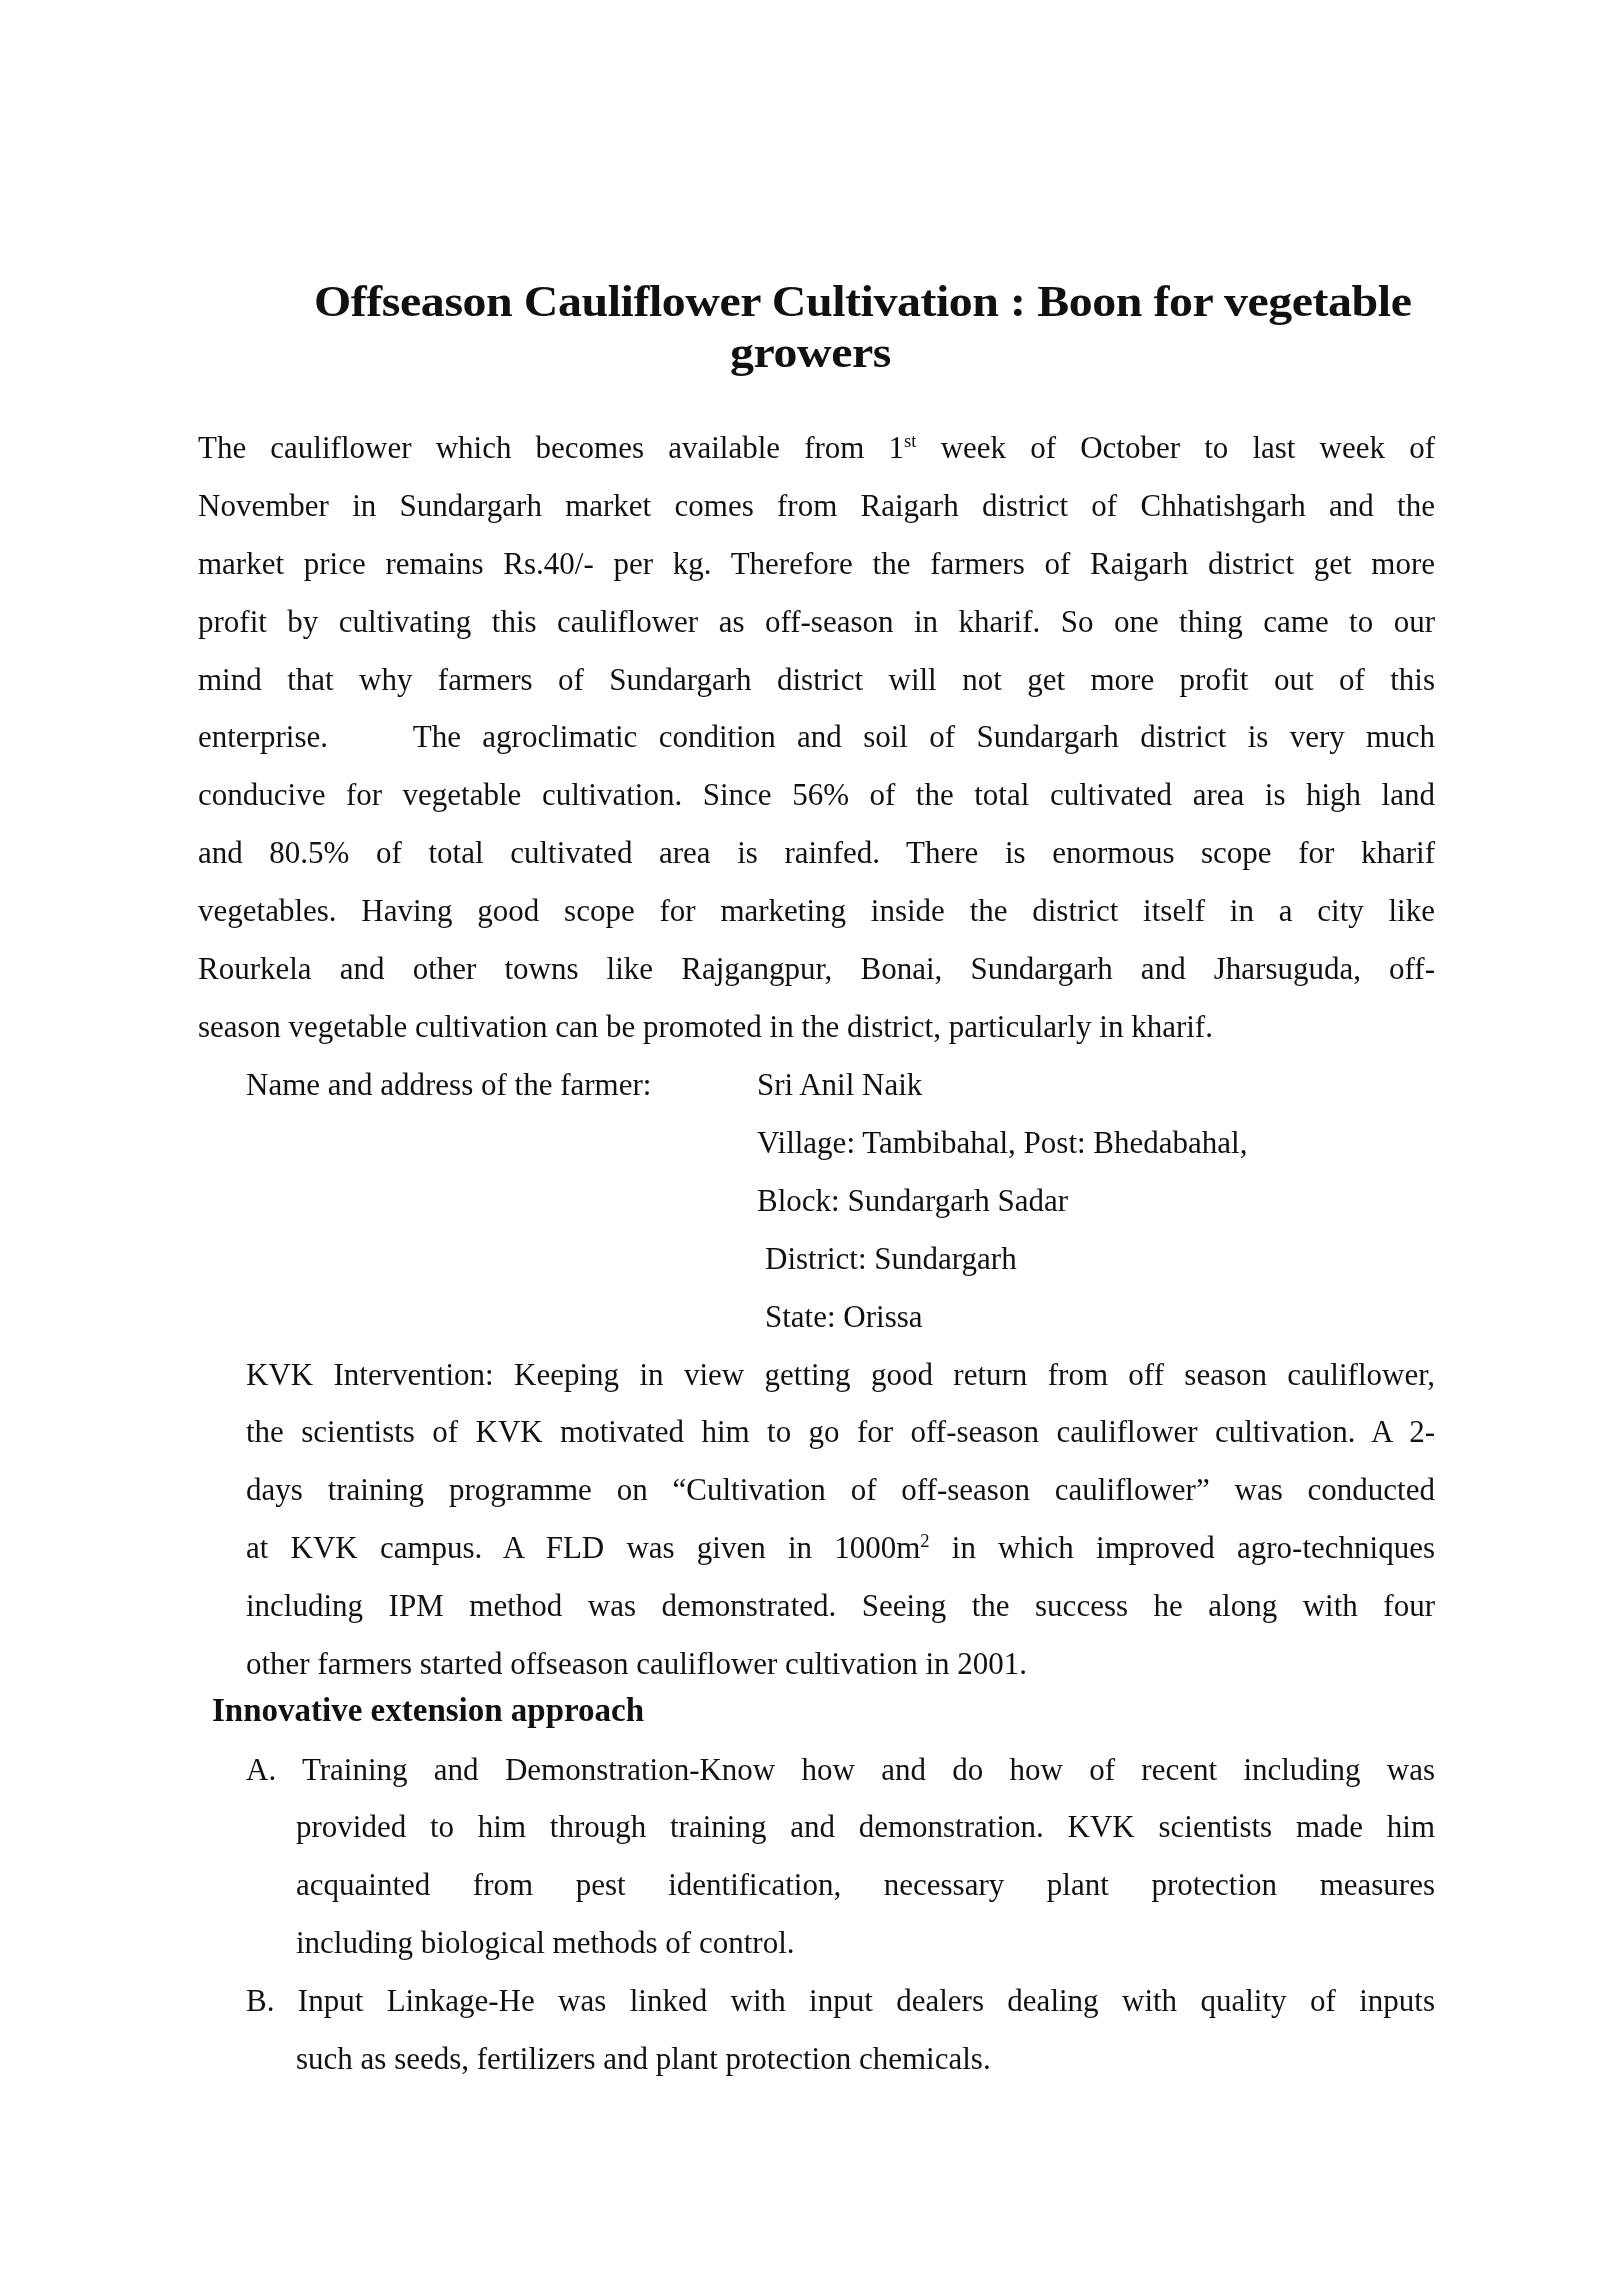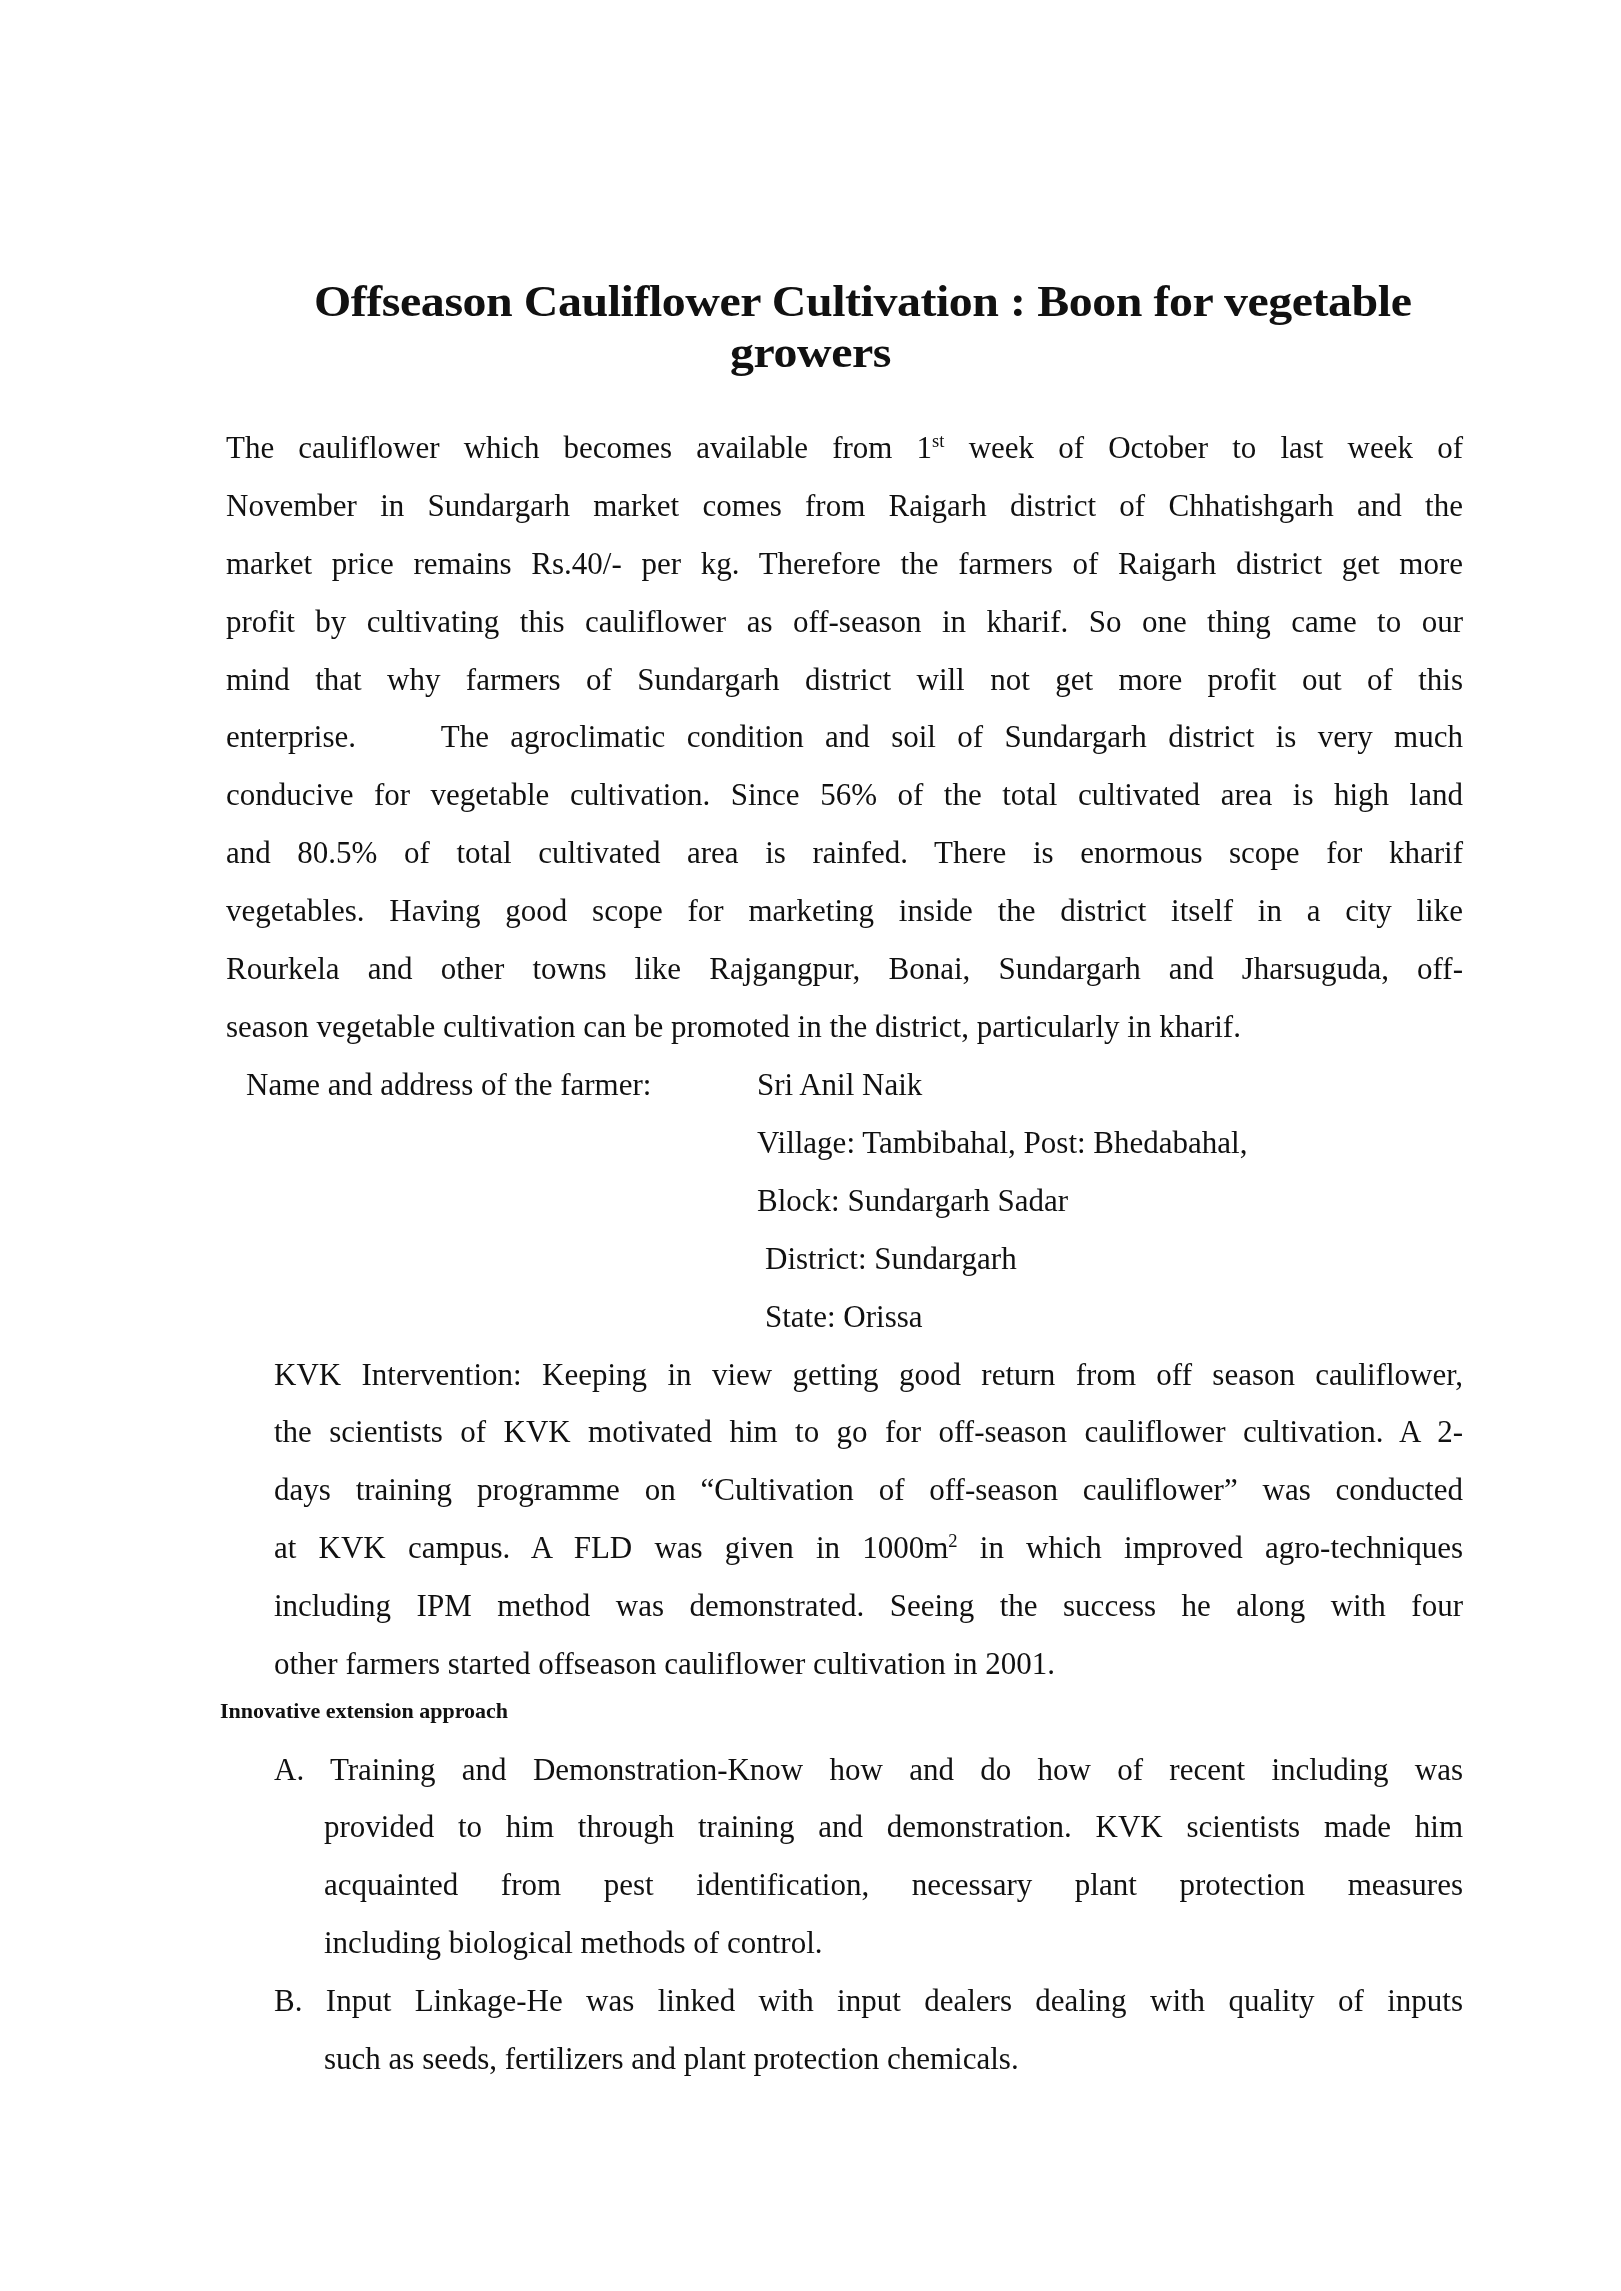--- a/index.html
+++ b/index.html
@@ -4,29 +4,29 @@
 <style>
   html, body { margin: 0; padding: 0; background: #ffffff; }
   body { width: 1621px; height: 2292px; position: relative; overflow: hidden; color: #111111;
          font-family: "Liberation Serif", "DejaVu Serif", serif; }
   .page { position: absolute; left: 0; top: 0; width: 1425px; height: 2292px; background: #ffffff; }
   .title { position: absolute; font-weight: bold; font-size: 44px; line-height: 51px; white-space: nowrap;
            font-family: "Liberation Serif", "DejaVu Serif", serif; transform-origin: left center; }
   .t1 { left: 314px; top: 276px; letter-spacing: -0.4px; }
   .t2 { left: 730px; top: 327px; letter-spacing: -0.4px; }
   .line { position: absolute; font-size: 31px; line-height: 39px; height: 39px; white-space: nowrap;
-          text-align: justify; text-align-last: justify; overflow: visible; margin-left: 28px; }
+          text-align: justify; text-align-last: justify; overflow: visible; }
   .line.last { text-align-last: left; }
   .p1 { left: 198px; width: 1237px; }
   .p2 { left: 246px; width: 1189px; }
   .p3 { left: 296px; width: 1139px; }
   b, .bold { font-weight: normal; }
   sup { font-size: 18.6px; line-height: 0; vertical-align: 10.8px; }
   .label { position: absolute; font-size: 31px; line-height: 39px; white-space: nowrap; }
-  .section-head { position: absolute; left: 220px; font-size: 22px; font-weight: bold; line-height: 39px; white-space: nowrap; }
+  .section-head { position: absolute; left: 212px; font-size: 33px; font-weight: bold; line-height: 39px; white-space: nowrap; }
 </style>
 </head>
 <body>
 
 <div class="page">
 
   <div class="title t1" style="transform: scaleX(1.08851);">Offseason Cauliflower Cultivation :  Boon for vegetable</div>
   <div class="title t2" style="transform: scaleX(1.08851);">growers</div>
 
   <div>

